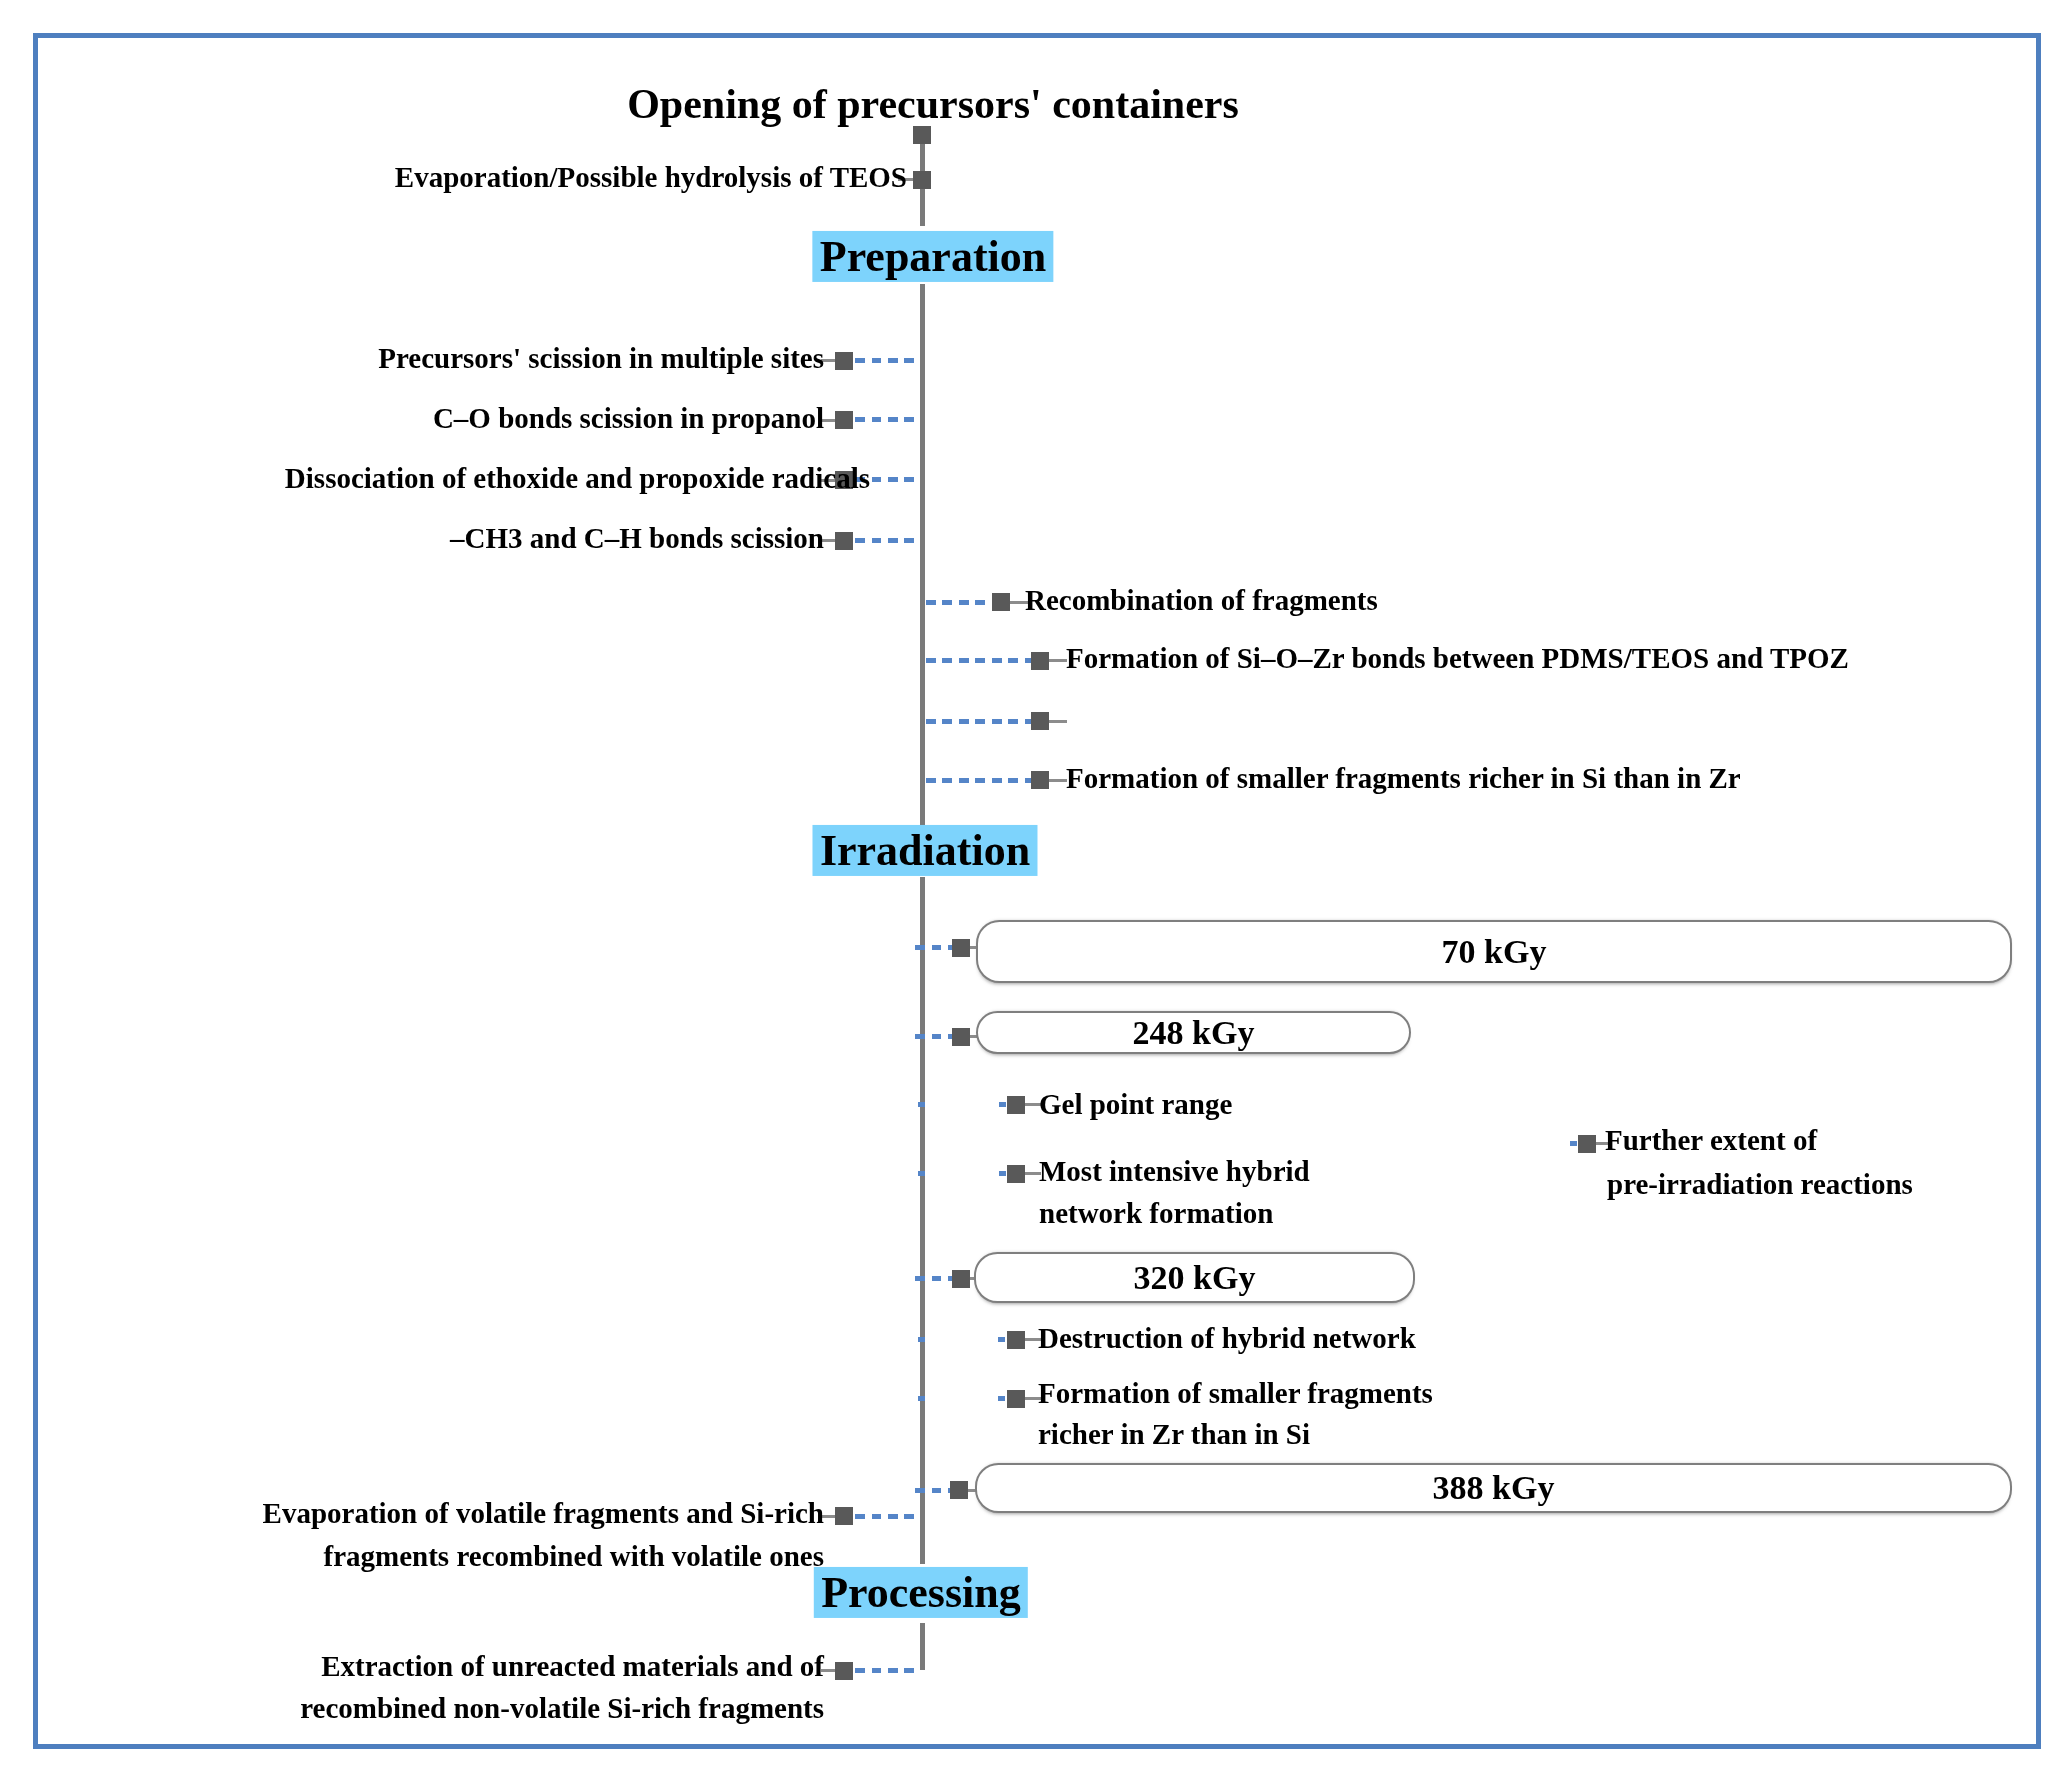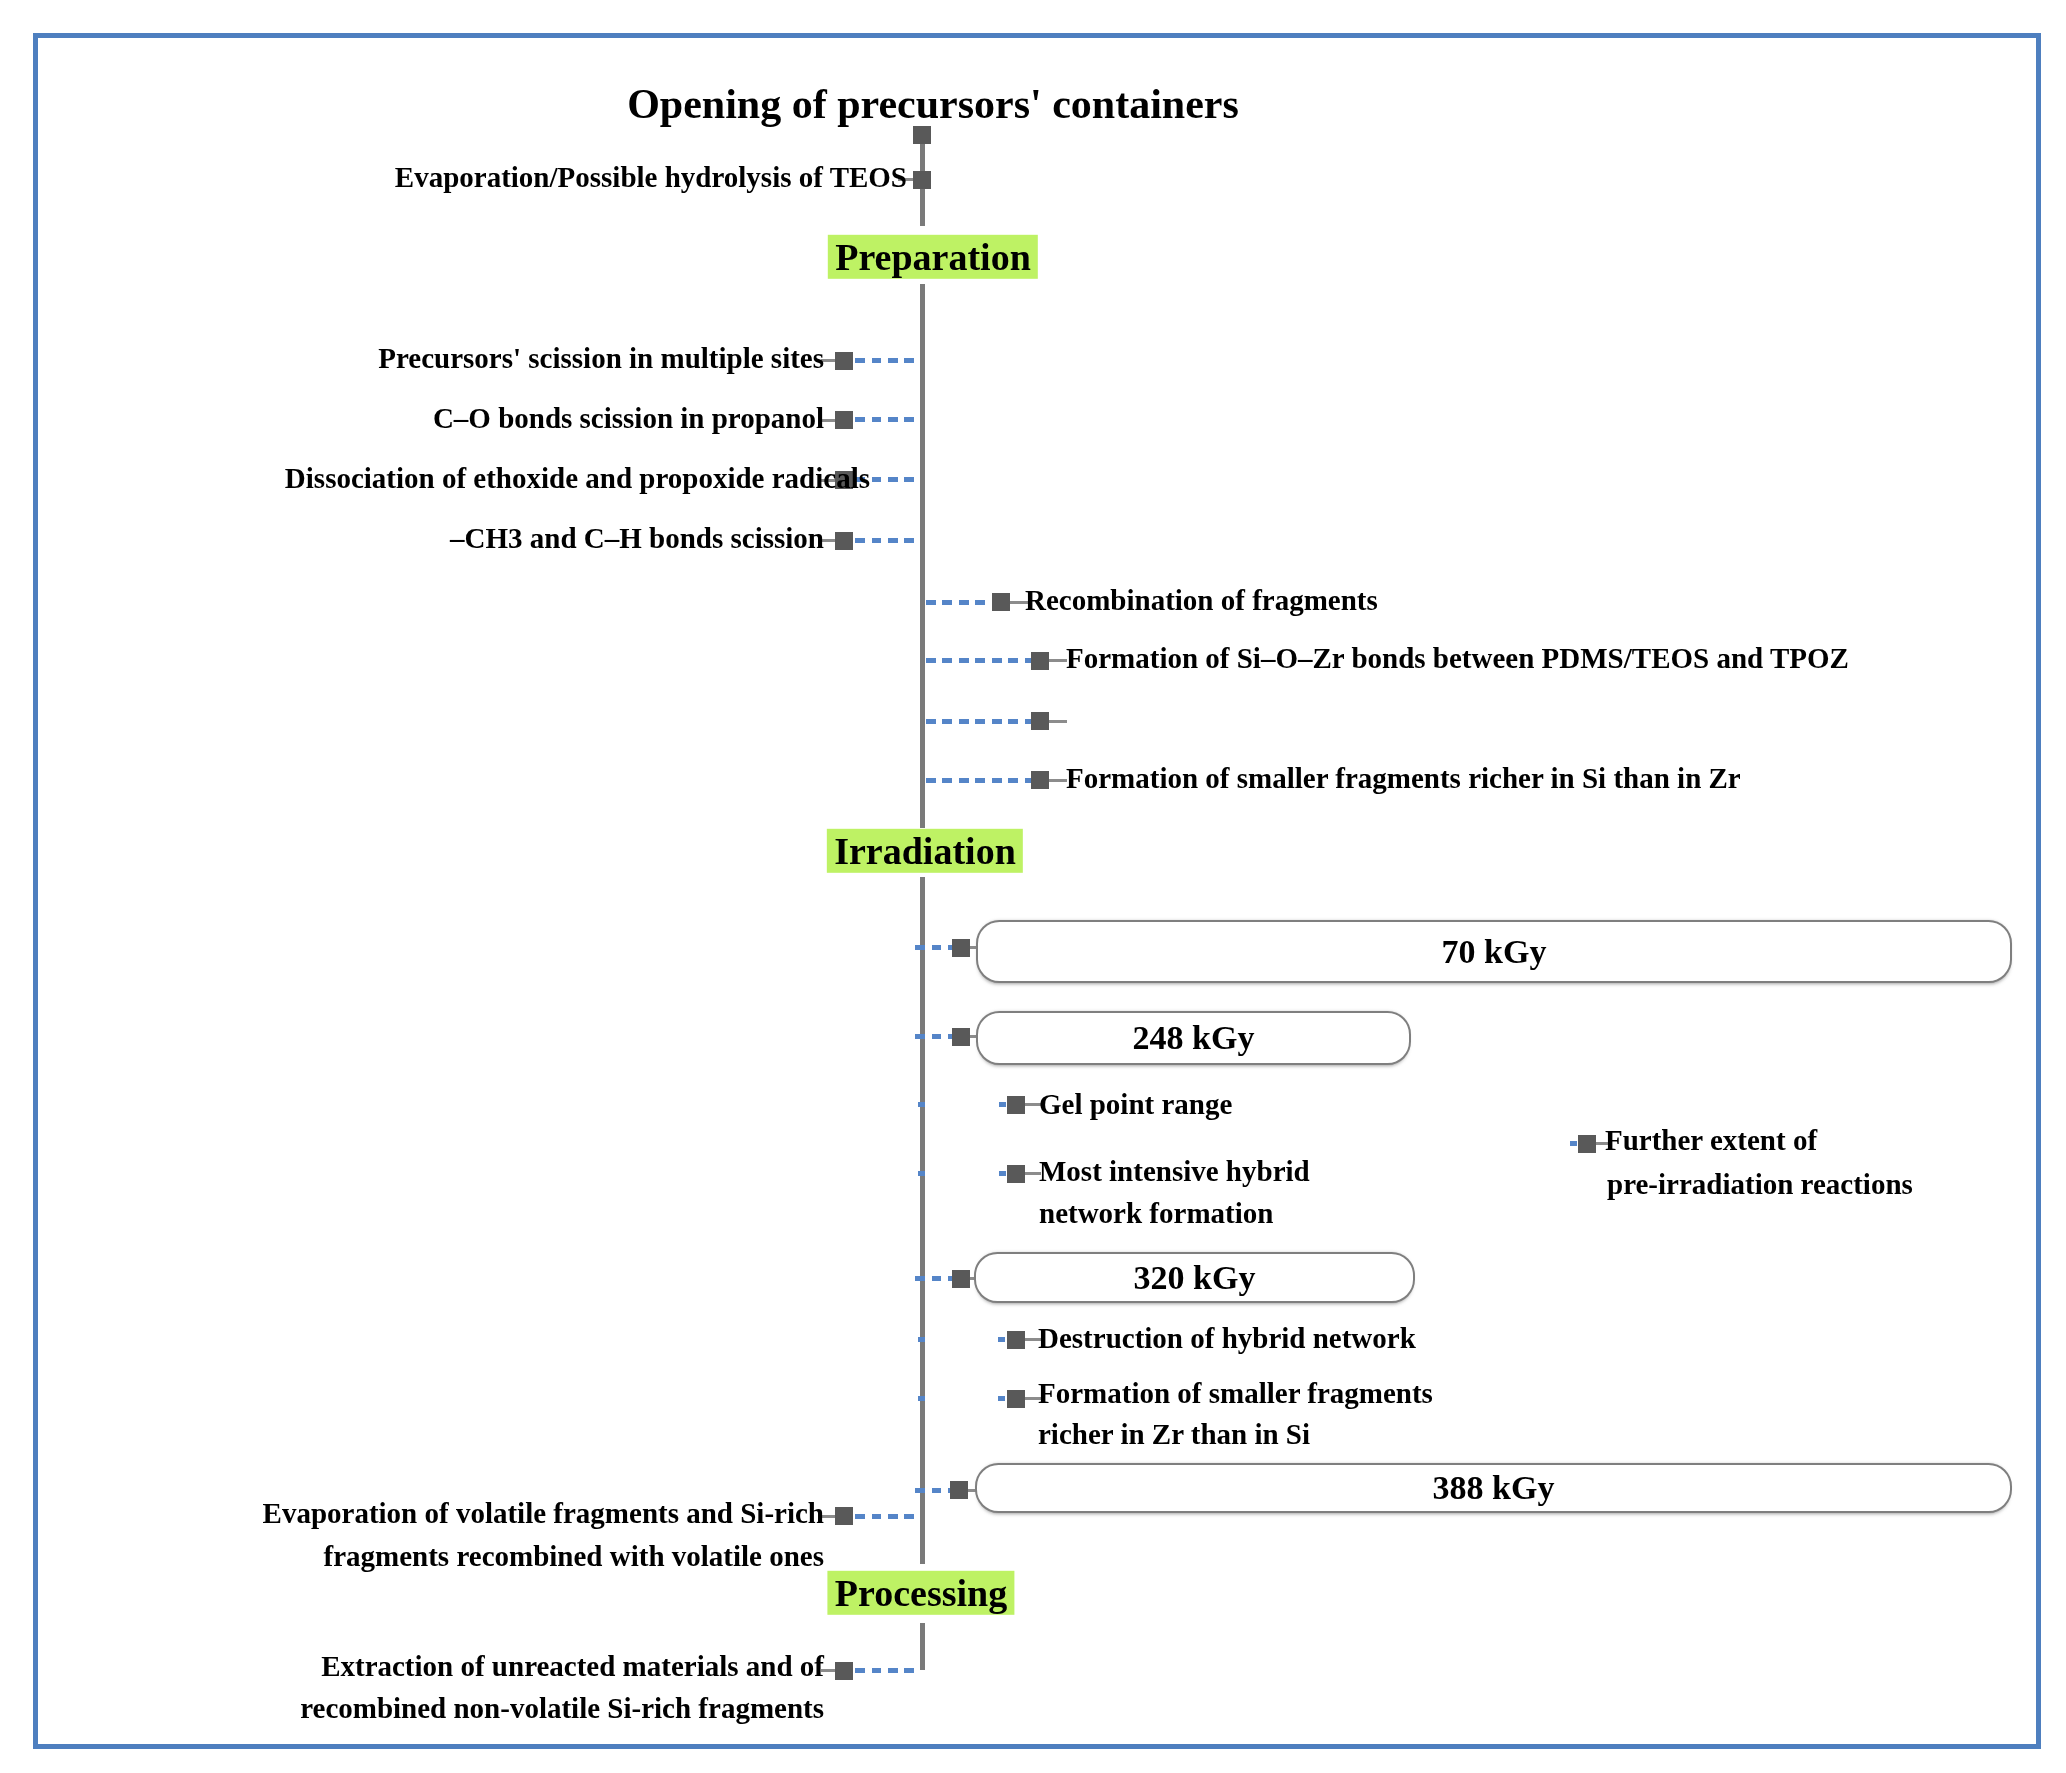--- a/index.html
+++ b/index.html
@@ -10,22 +10,22 @@
   .frame{position:absolute;left:33px;top:33px;width:2008px;height:1716px;
          border:5.3px solid #4e7fbf;box-sizing:border-box;}
   .vseg{position:absolute;left:920px;width:4.8px;background:#7a7a7a;}
   .marker{position:absolute;width:18px;height:17.5px;background:#595959;z-index:4;}
   .tick{position:absolute;height:2.7px;background:#8c8c8c;z-index:3;}
   .dash{position:absolute;height:4.8px;z-index:2;
         background:repeating-linear-gradient(90deg,#5585c8 0 9.6px,transparent 9.6px 16.5px);}
   .nub{position:absolute;width:7px;height:4.8px;background:#5585c8;z-index:5;}
   .txt{position:absolute;white-space:nowrap;font-size:29px;transform:translateY(-55%);z-index:6;}
   .rt{text-align:right;}
-  .heading{position:absolute;white-space:nowrap;font-size:38px;
-           transform:translate(-50%,-55%);z-index:7;background:#bef264;padding:0 7.4px;}
+  .heading{position:absolute;white-space:nowrap;font-size:44px;
+           transform:translate(-50%,-55%);z-index:7;background:#7dd3fc;padding:0 7.4px;}
   .title{position:absolute;white-space:nowrap;font-size:42px;transform:translate(-50%,-55%);z-index:7;}
   .dosebox{position:absolute;background:#fff;border:2.7px solid #7f7f7f;border-radius:23.4px;
            box-sizing:border-box;display:flex;align-items:center;justify-content:center;
            font-size:34px;z-index:3;
            box-shadow:0 3.7px 3.7px -2.7px rgba(100,100,100,.6), 0 -2.1px 2.7px -2.1px rgba(150,150,150,.45);}
 </style>
 </head>
 <body>
 
 <div class="canvas">
@@ -90,21 +90,21 @@
   <div class="dash" style="left:915px;top:945px;width:38px;"></div>
   <div class="tick" style="left:969px;top:946px;width:9.6px;"></div>
   <div class="marker" style="left:952px;top:939px;"></div>
   <div class="dosebox" style="left:976px;top:920px;width:1036px;height:63px;">
     <span>70 kGy</span>
   </div>
 
   <div class="dash" style="left:915px;top:1034px;width:38px;"></div>
   <div class="tick" style="left:969px;top:1035px;width:9.6px;"></div>
   <div class="marker" style="left:952px;top:1028px;"></div>
-  <div class="dosebox" style="left:976px;top:1011px;width:435px;height:54px;">
+  <div class="dosebox" style="left:976px;top:1011px;width:435px;height:43px;">
     <span>248 kGy</span>
   </div>
 
   <div class="dash" style="left:915px;top:1276px;width:38px;"></div>
   <div class="tick" style="left:969px;top:1277px;width:9.6px;"></div>
   <div class="marker" style="left:952px;top:1270px;"></div>
   <div class="dosebox" style="left:974px;top:1252px;width:441px;height:51px;">
     <span>320 kGy</span>
   </div>
 

